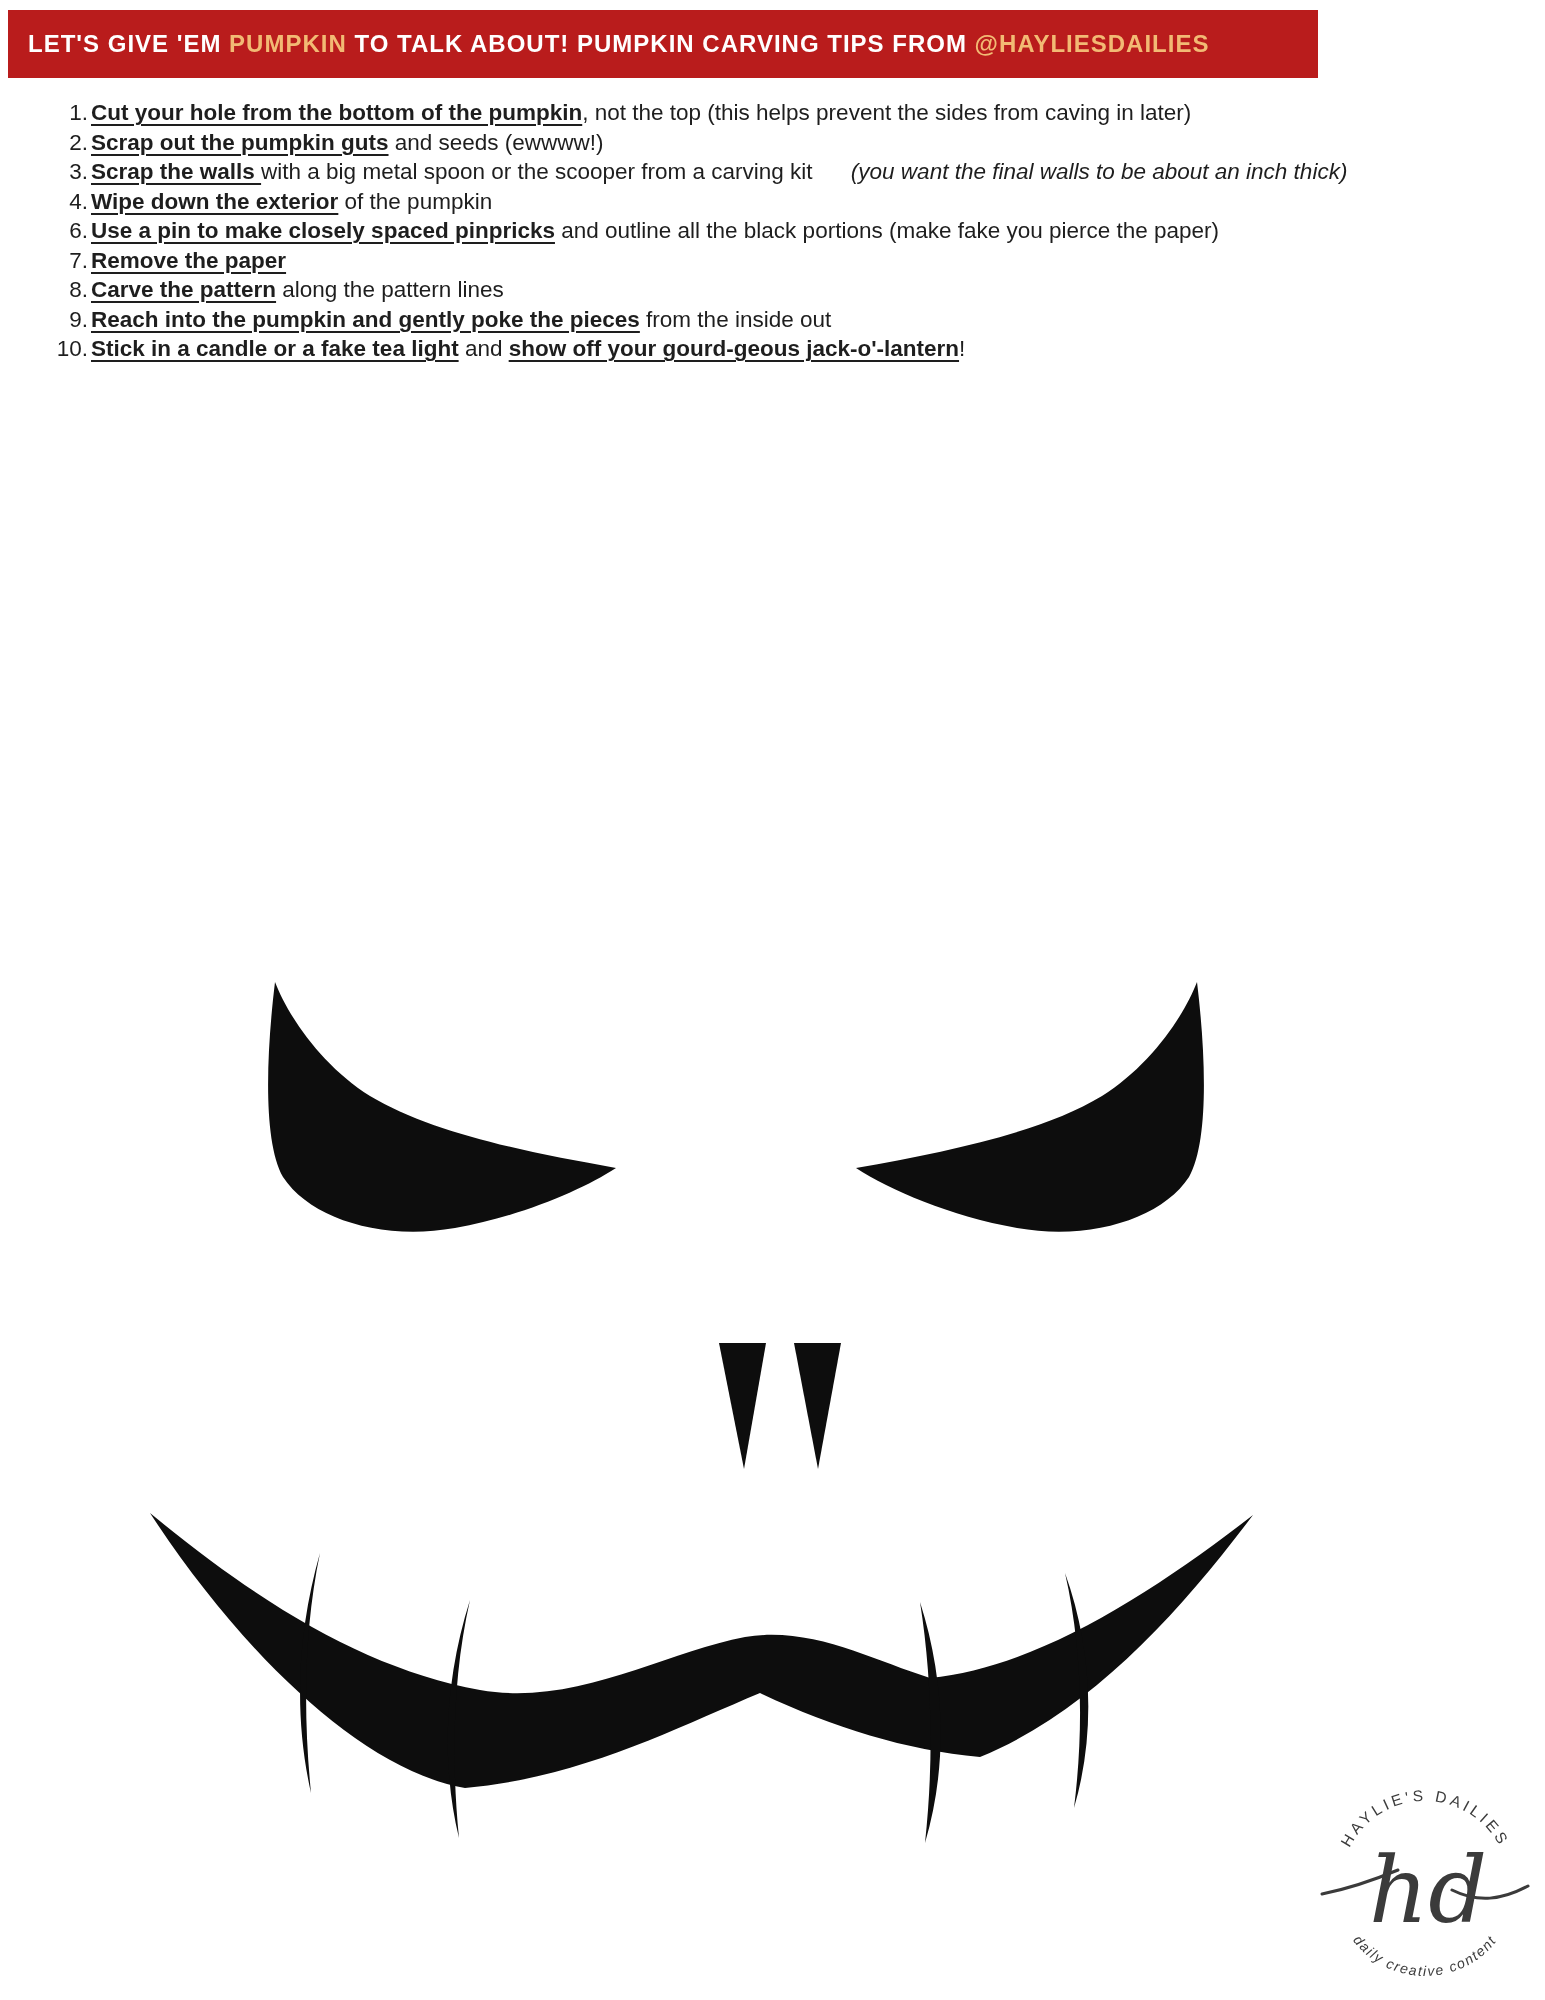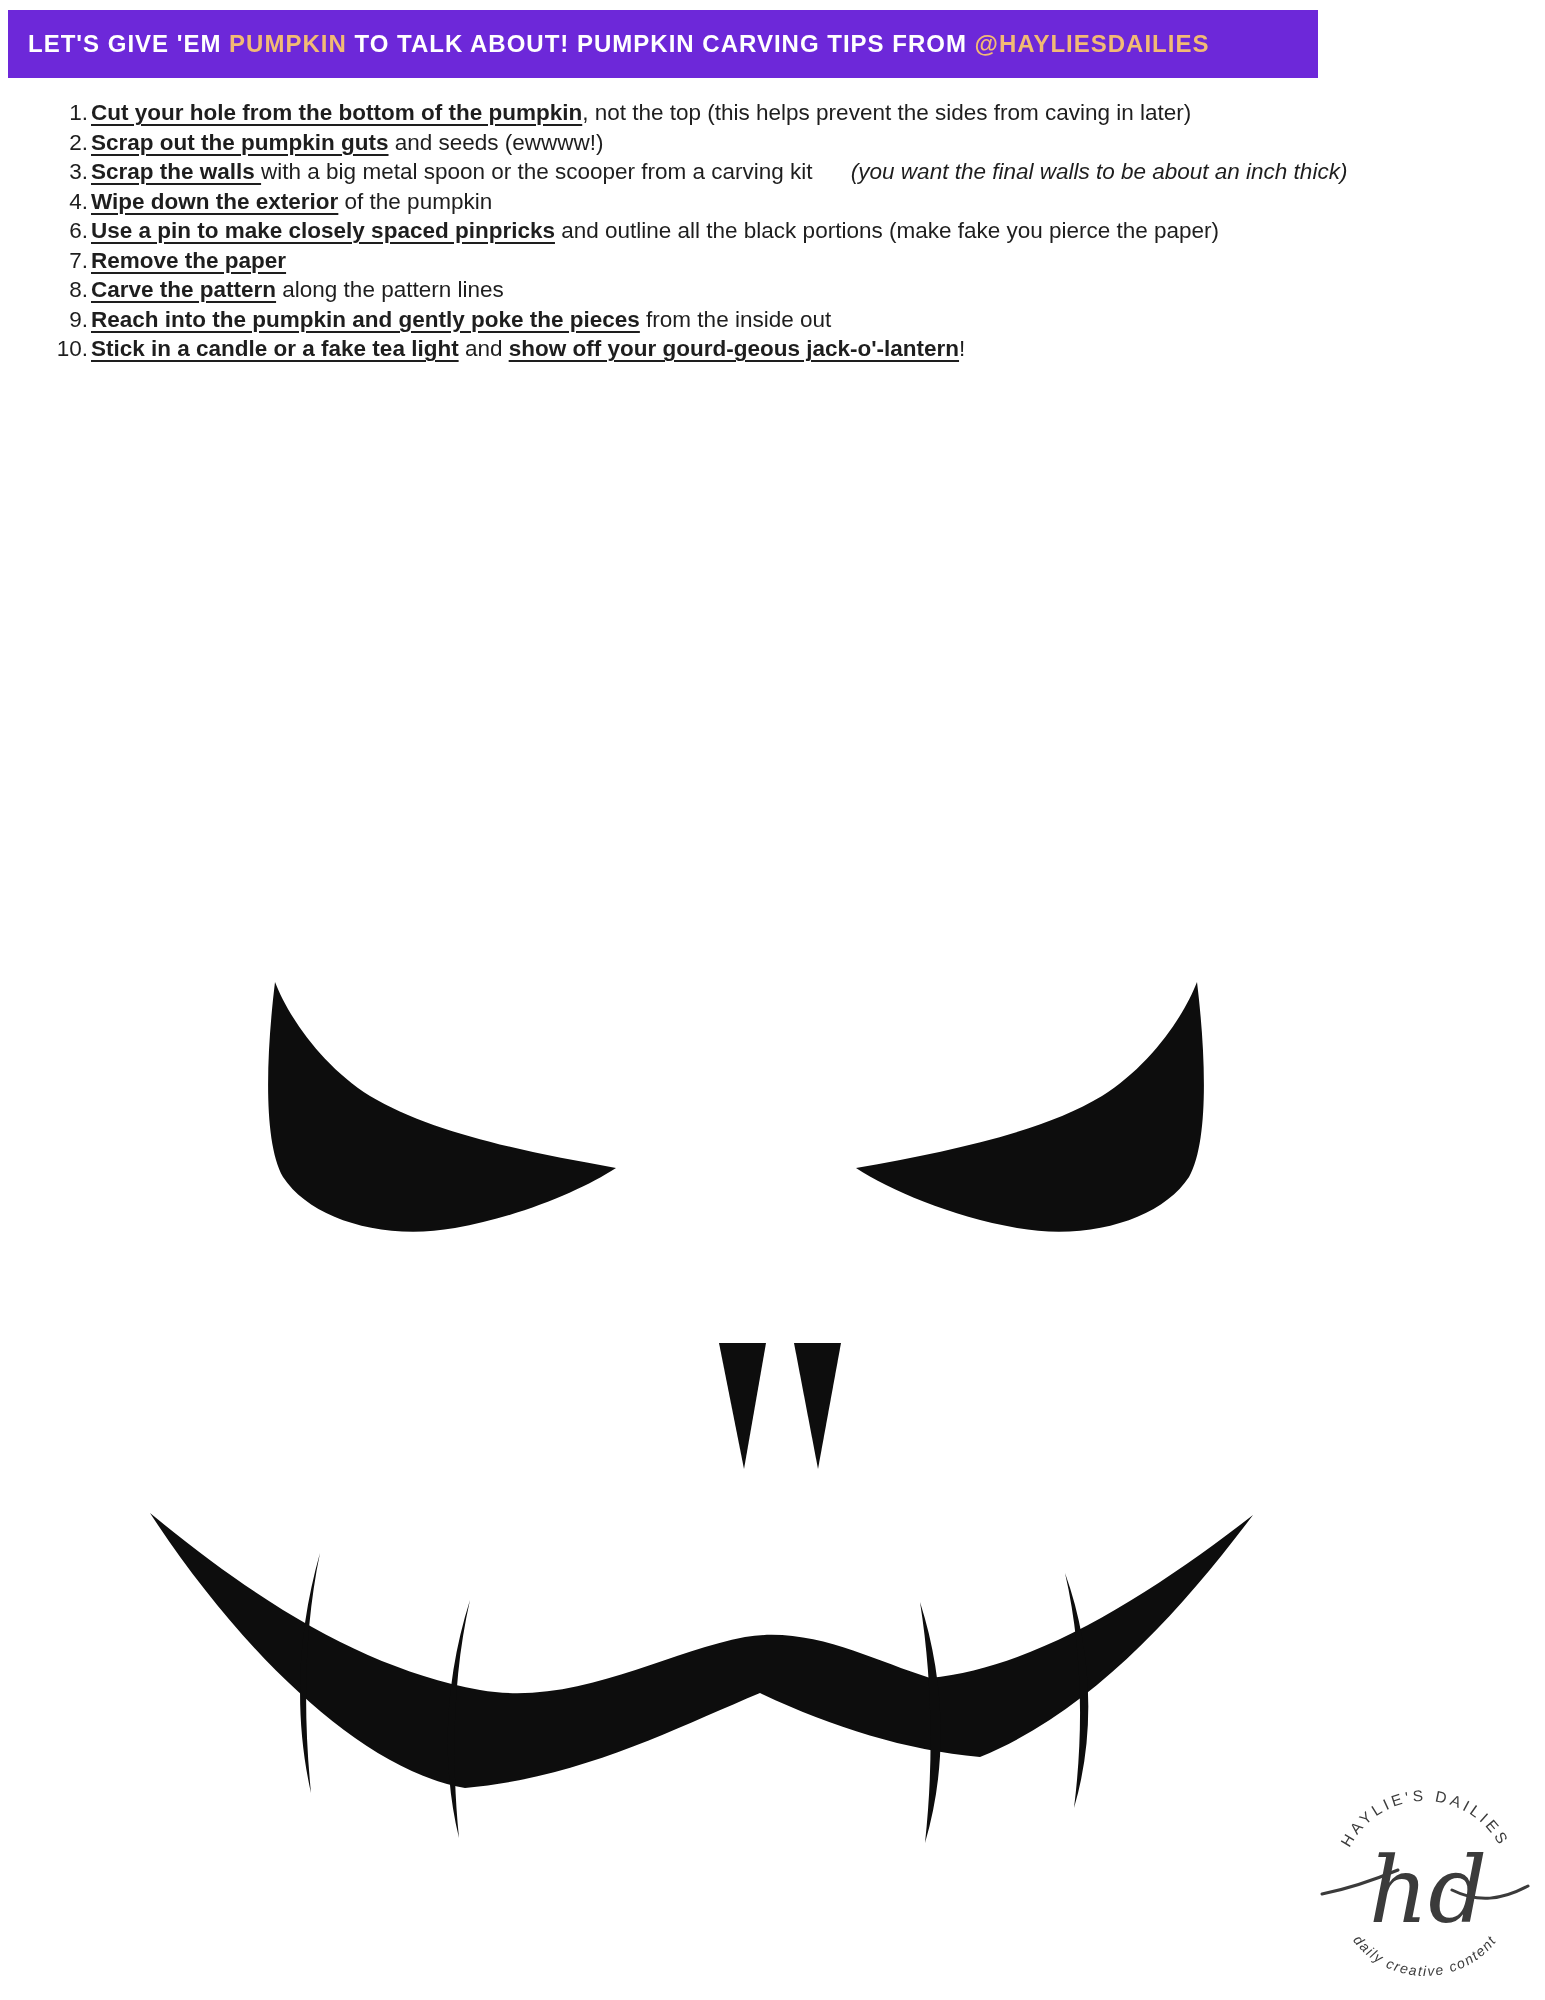--- a/index.html
+++ b/index.html
@@ -3,21 +3,21 @@
 <meta charset="utf-8">
 <style>
   html,body{margin:0;padding:0;}
   body{
     width:1545px;height:2000px;position:relative;background:#ffffff;
     font-family:"Liberation Sans",sans-serif;overflow:hidden;
   }
   
   .banner{
     position:absolute;top:10px;left:8px;width:1310px;height:68px;
-    background:#6d28d9;display:flex;align-items:center;
+    background:#b91c1c;display:flex;align-items:center;
     padding-left:20px;box-sizing:border-box;white-space:pre;
   }
   .banner span{
     font-size:24px;font-weight:700;letter-spacing:1px;color:#ffffff;
   }
   .banner .accent{color:#f2ba74;}
   .banner .accent-italic{color:#f2ba74;}
   
   .tips{
     position:absolute;top:98px;left:8px;width:1545px;color:#1e1e1e;padding-left:19px;

